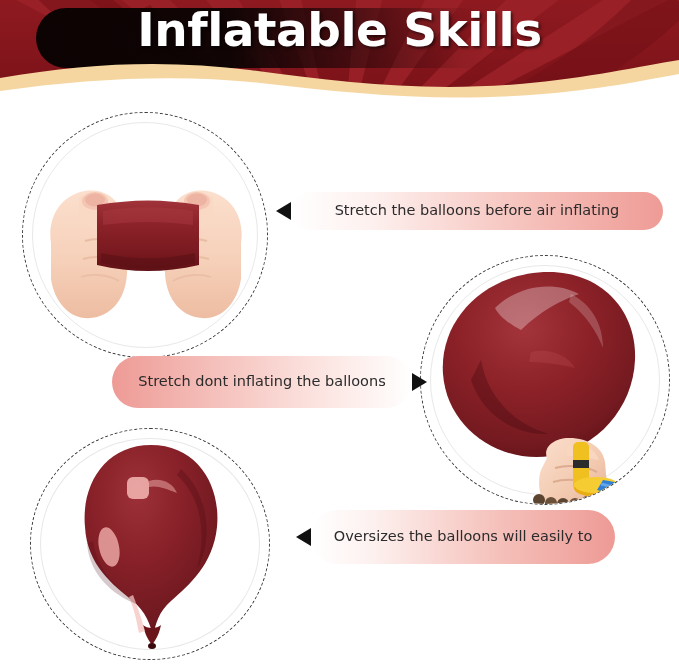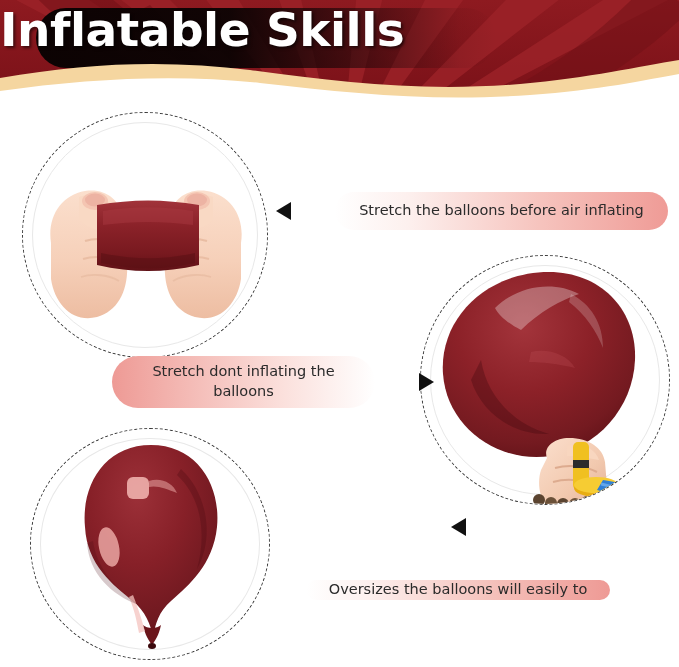--- a/index.html
+++ b/index.html
@@ -48,21 +48,21 @@
         rgba(10,3,3,0.95) 42%,
         rgba(30,6,8,0.55) 72%,
         rgba(60,10,12,0.10) 92%,
         rgba(90,14,16,0.0) 100%);
   }
   .banner-title {
     position: absolute;
     left: 0;
     top: 2px;
     width: 679px;
-    text-align: left;
+    text-align: center;
     color: #ffffff;
     font-family: "DejaVu Sans", sans-serif;
     font-weight: bold;
     font-size: 47px;
     letter-spacing: -0.5px;
     text-shadow: 2px 2px 3px rgba(0,0,0,0.55);
     white-space: nowrap;
   }
 
   
@@ -90,21 +90,20 @@
   #photo-stretch { left: 22px;  top: 112px; width: 246px; height: 246px; }
   #photo-pump    { left: 420px; top: 255px; width: 250px; height: 250px; }
   #photo-good    { left: 30px;  top: 428px; width: 240px; height: 232px; }
 
   
   .callout {
     position: absolute;
     display: flex;
     align-items: center;
     box-sizing: border-box;
-    gap: 44px;
   }
   .callout-pill {
     border-radius: 999px;
     display: flex;
     align-items: center;
     justify-content: center;
     box-sizing: border-box;
     color: #2b2b2b;
     font-family: "DejaVu Sans", sans-serif;
     font-size: 14.5px;
@@ -135,21 +134,21 @@
   }
 
   
   #callout-inflate { left: 112px; top: 356px; width: 322px; height: 52px; }
   #callout-inflate .callout-pill {
     width: 300px; height: 52px;
     background: linear-gradient(to right, #ee9a95 0%, #f3b6b1 25%, #fbe0dc 65%, #ffffff 100%);
   }
 
   
-  #callout-oversize { left: 296px; top: 518px; width: 324px; height: 38px; flex-direction: column; }
+  #callout-oversize { left: 296px; top: 518px; width: 324px; height: 38px; }
   #callout-oversize .callout-pill {
     width: 304px; height: 54px;
     background: linear-gradient(to right, #ffffff 0%, #fdf1ef 20%, #f5c0ba 62%, #ee9a95 100%);
   }
   .callout-line { display: block; }
 </style>
 </head>
 <body>
 
 <div class="banner">

